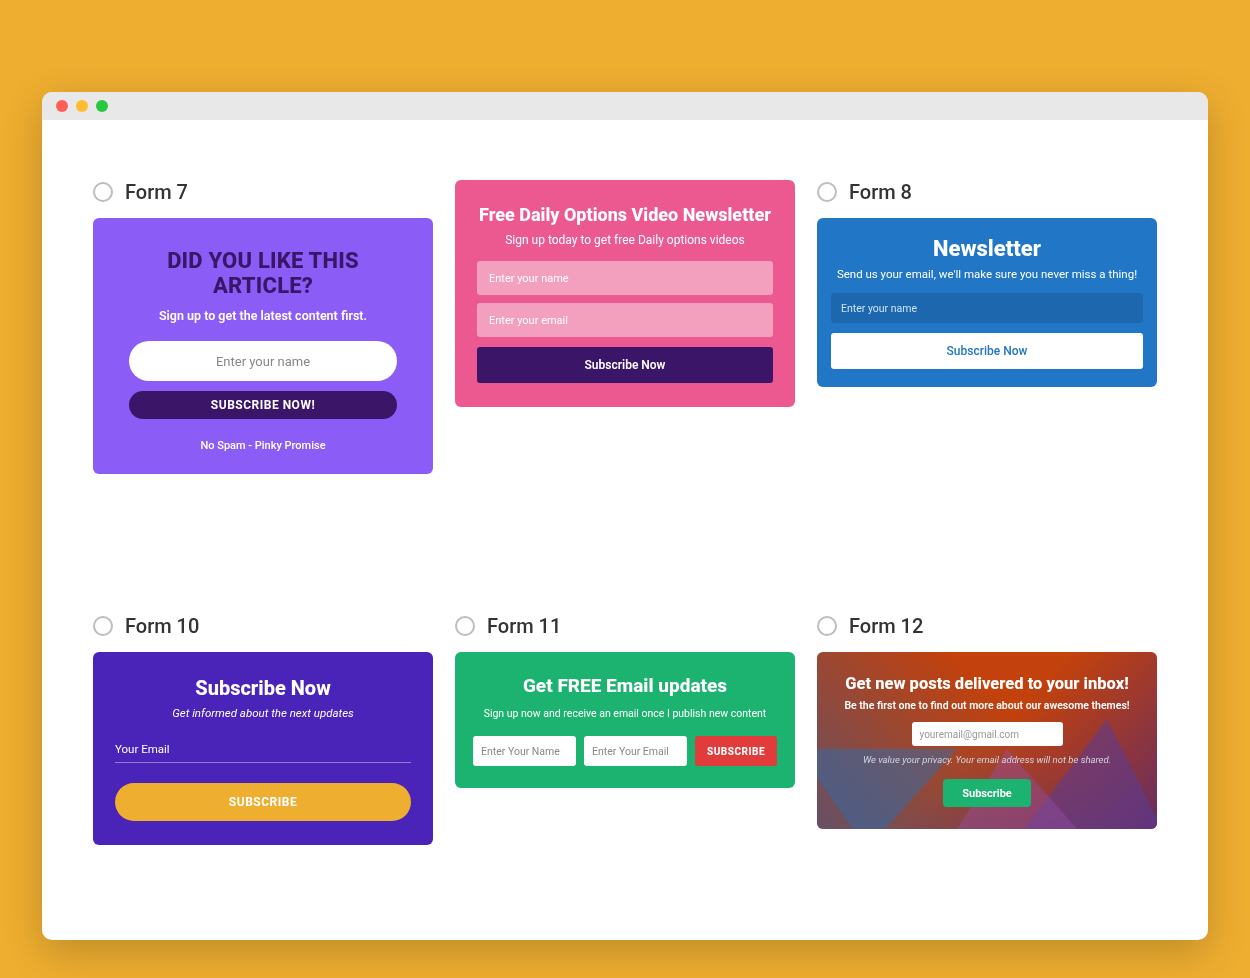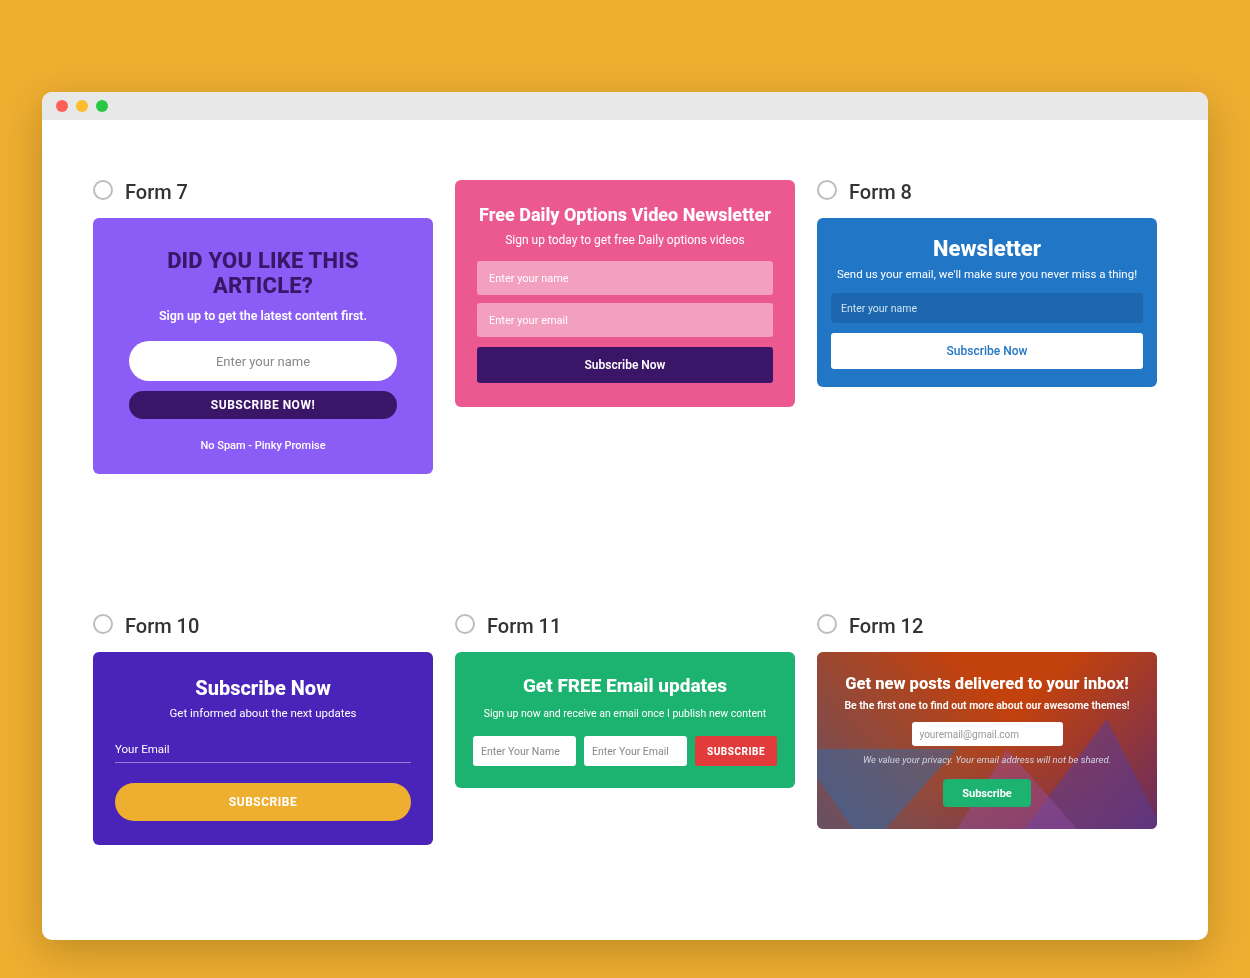--- a/index.html
+++ b/index.html
@@ -3,21 +3,21 @@
 <meta charset="utf-8">
 <style>
   * { box-sizing: border-box; margin: 0; padding: 0; font-family: -apple-system, BlinkMacSystemFont, "Segoe UI", Roboto, Arial, sans-serif; }
   body { background: #eeae30; width: 1250px; height: 978px; overflow: hidden; padding: 92px 42px 0; }
   .window { background: #fff; border-radius: 10px; box-shadow: 0 12px 40px rgba(0,0,0,0.2); height: 848px; overflow: hidden; }
   .titlebar { height: 28px; background: #e8e8e8; border-radius: 10px 10px 0 0; display: flex; align-items: center; padding-left: 14px; gap: 8px; }
   .dot { width: 12px; height: 12px; border-radius: 50%; }
   .dot.r { background: #ff5f57; } .dot.y { background: #febc2e; } .dot.g { background: #28c840; }
   .content { padding: 60px 40px 40px; display: grid; grid-template-columns: repeat(3, 340px); gap: 30px 22px; justify-content: center; grid-auto-rows: min-content; row-gap: 140px; }
   .cell { display: flex; flex-direction: column; gap: 14px; }
-  .label-row { display: flex; align-items: flex-start; gap: 12px; }
+  .label-row { display: flex; align-items: center; gap: 12px; }
   .radio { width: 20px; height: 20px; border: 2px solid #bdbdbd; border-radius: 50%; background: #fff; cursor: pointer; }
   .label-text { font-size: 20px; color: #333; font-weight: 500; }
   .card { border-radius: 6px; padding: 22px; color: #fff; text-align: center; }
 
   
   .f7 { background: #8b5cf6; padding: 30px 36px 22px; }
   .f7 h2 { color: #3b1568; font-weight: 800; font-size: 22px; letter-spacing: .2px; }
   .f7 .sub { color: #fff; font-size: 12.5px; margin-top: 10px; font-weight: 600; }
   .f7 .in { background: #fff; border-radius: 999px; height: 40px; margin-top: 18px; display: flex; align-items: center; justify-content: center; color: #888; font-size: 13px; }
   .f7 .btn { background: #3b1568; color: #fff; border-radius: 999px; height: 28px; margin-top: 10px; display: flex; align-items: center; justify-content: center; font-weight: 700; font-size: 12px; letter-spacing: .5px; cursor: pointer; }
@@ -34,21 +34,21 @@
   
   .f9 { background: #2176c5; padding: 18px 14px; }
   .f9 h2 { font-size: 22px; font-weight: 800; }
   .f9 .sub { font-size: 11.5px; margin-top: 6px; }
   .f9 .in { background: #1c67ad; text-align: left; padding: 0 10px; height: 30px; margin-top: 12px; border-radius: 4px; display:flex; align-items:center; font-size: 10.5px; color:#cde3f5; }
   .f9 .btn { background: #fff; color: #2176c5; height: 36px; margin-top: 10px; border-radius: 3px; display:flex; align-items:center; justify-content:center; font-size: 12px; font-weight: 500; cursor:pointer; }
 
   
   .f10 { background: #4a23b8; padding: 24px 22px; }
   .f10 h2 { font-size: 20px; font-weight: 800; }
-  .f10 .sub { font-size: 11.5px; margin-top: 6px; }
+  .f10 .sub { font-size: 11.5px; margin-top: 6px; font-style: italic; }
   .f10 .in { background: transparent; text-align:left; margin-top: 22px; font-size: 11.5px; color: #fff; border-bottom:1px solid rgba(255,255,255,.4); padding-bottom:6px;}
   .f10 .btn { background: #eeae30; height: 38px; margin-top: 20px; border-radius: 999px; display:flex; align-items:center; justify-content:center; font-size: 12px; font-weight: 700; letter-spacing: .5px; cursor:pointer; }
 
   
   .f11 { background: #1cb26f; padding: 22px 18px; }
   .f11 h2 { font-size: 19px; font-weight: 800; }
   .f11 .sub { font-size: 10.5px; margin-top: 10px; }
   .f11 .row { display: flex; gap: 8px; margin-top: 16px; }
   .f11 .in { background: #fff; color: #888; flex: 1; height: 30px; border-radius: 3px; display:flex; align-items:center; padding: 0 8px; font-size: 10.5px; text-align:left; }
   .f11 .btn { background: #e23b3b; height: 30px; padding: 0 12px; border-radius: 3px; display:flex; align-items:center; justify-content:center; font-size: 10px; font-weight: 800; letter-spacing:.5px; cursor:pointer; }

